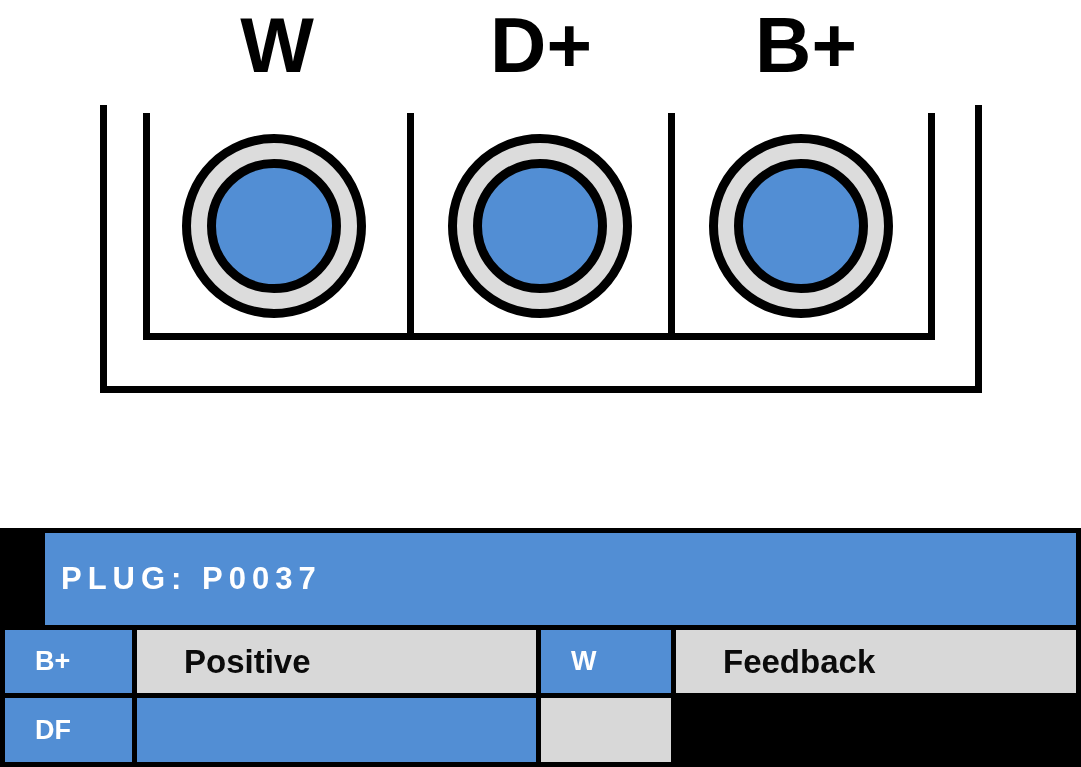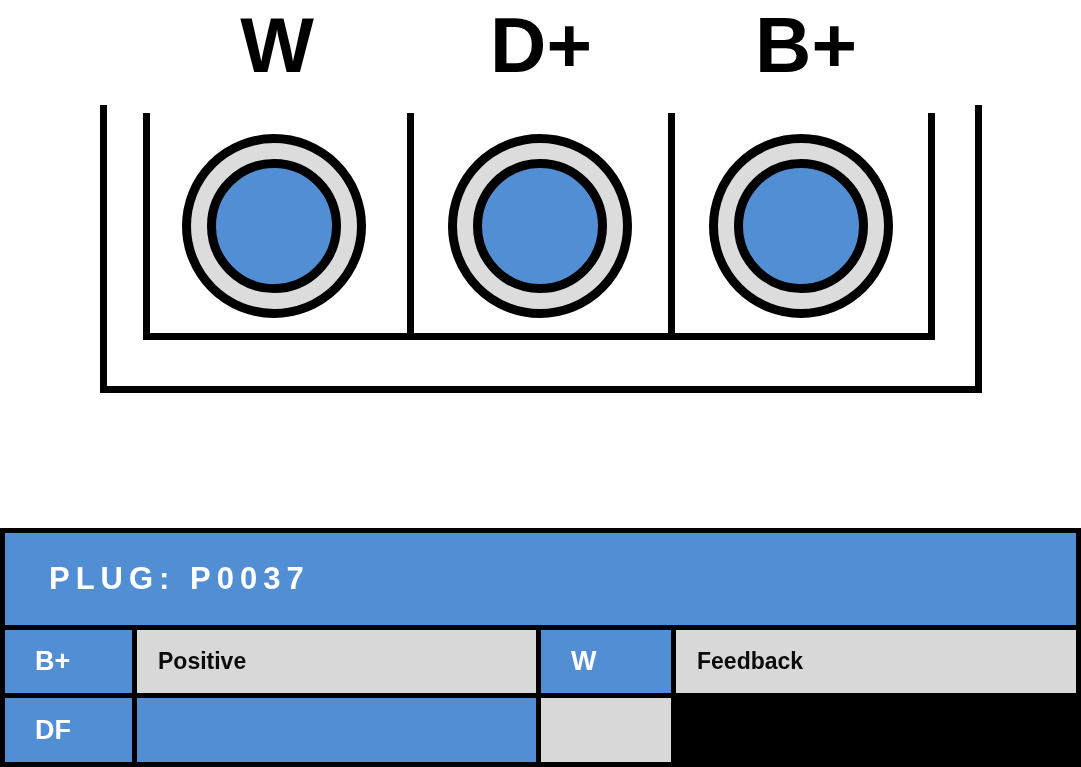--- a/index.html
+++ b/index.html
@@ -56,31 +56,31 @@
     display:grid;
     grid-template-columns:127px 399px 130px 1fr;
     grid-template-rows:92px 63px 1fr;
     gap:5px; padding:5px;
   }
   .cell { display:flex; align-items:center; overflow:hidden; }
   .title-cell {
     grid-column:1 / 5;
     background:var(--blue, #528ED4);
     color:#fff; font-weight:bold; font-size:31px;
-    letter-spacing:6px; padding-left:44px;
+    letter-spacing:6px; padding-left:16px;margin-left:40px;
   }
   .pin-cell {
     background:var(--blue, #528ED4);
     color:#fff; font-weight:bold; font-size:27px;
     padding-left:30px;
   }
   .desc-cell {
     background:var(--cell_gray, #D8D8D8);
-    color:#0b0b0b; font-weight:600; font-size:23px;
-    padding-left:21px;
+    color:#0b0b0b; font-weight:600; font-size:33px;
+    padding-left:47px;
   }
 </style>
 </head>
 <body>
 
 <div class="diagram">
   <div class="pin-label pl-0">W</div>
   <div class="pin-label pl-1">D+</div>
   <div class="pin-label pl-2">B+</div>
 

